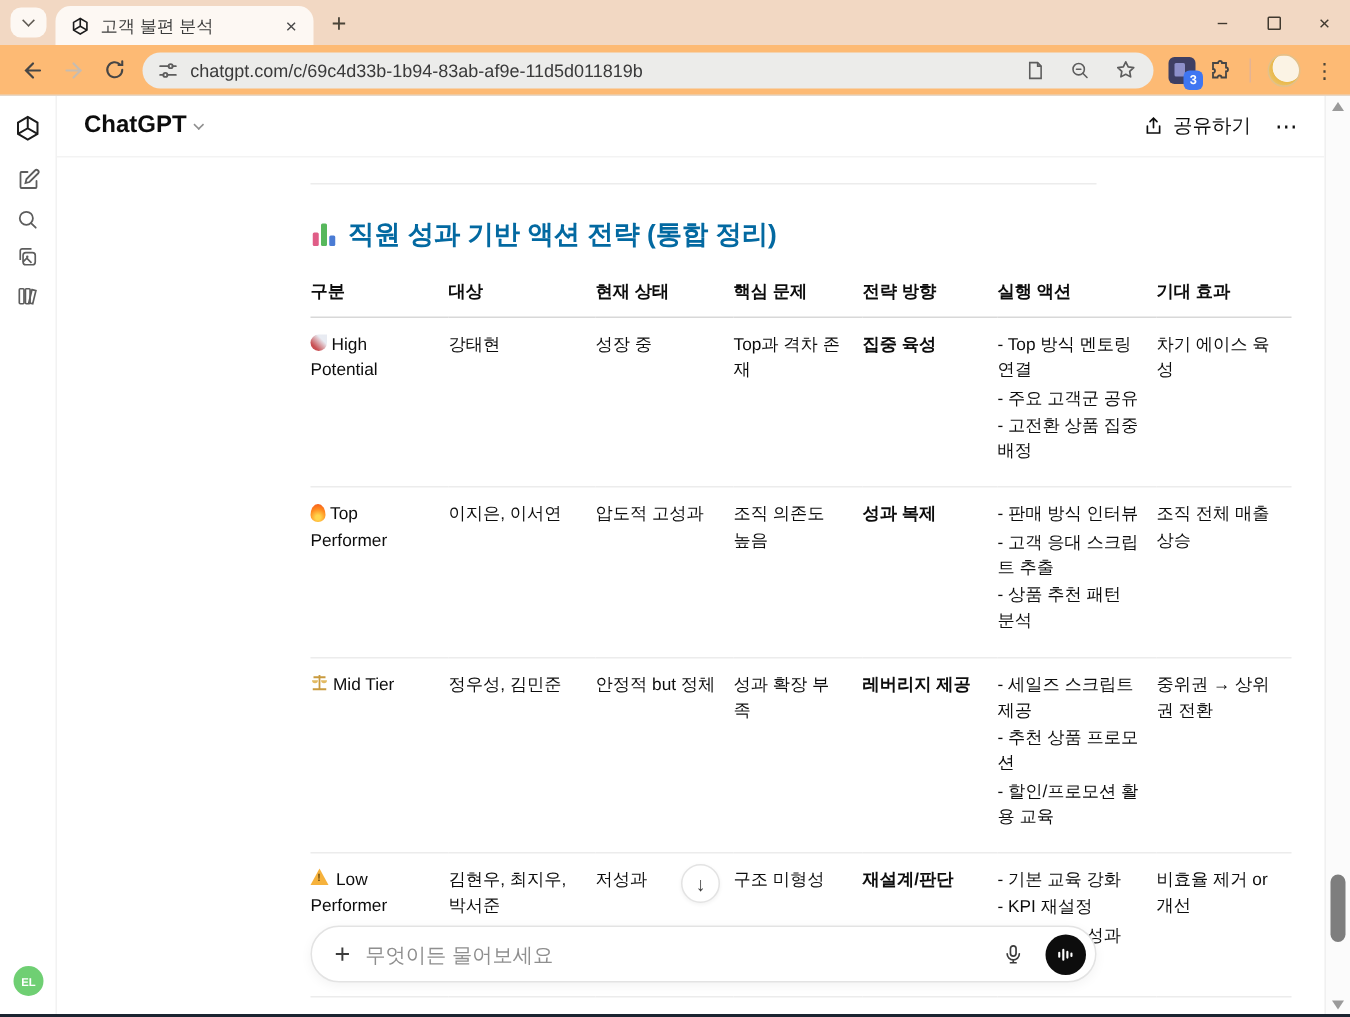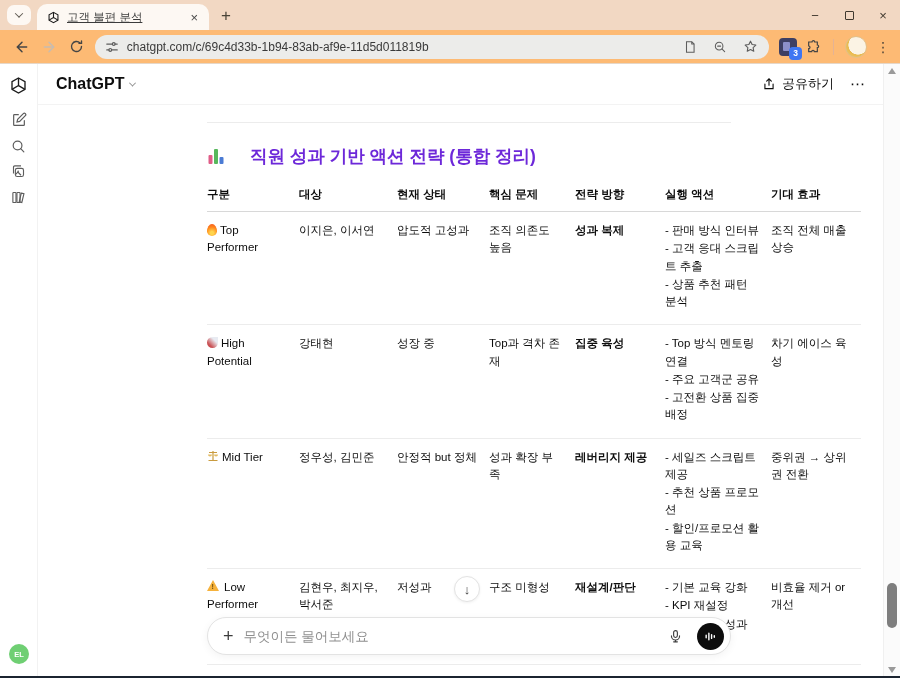--- a/index.html
+++ b/index.html
@@ -5,21 +5,21 @@
   * { margin:0; padding:0; box-sizing:border-box; }
   html,body { width:900px; height:678px; }
   body { font-family:"Liberation Sans", sans-serif; background:#fff; }
   .window { position:relative; width:900px; height:678px; overflow:hidden; background:#fff; }
 
   
   .tabstrip { position:absolute; top:0; left:0; right:0; height:30px; background:#f2d8c3; display:flex; align-items:center; }
   .tab-search { width:24px; height:20px; margin-left:7px; background:#fdf8f3; border-radius:7px; display:flex; align-items:center; justify-content:center; }
   .chev { width:6px; height:6px; border-right:1.6px solid #5f5a52; border-bottom:1.6px solid #5f5a52; transform:rotate(45deg) translate(-1px,-1px); display:inline-block; }
   .tab { margin-left:6px; margin-top:4px; width:172px; height:26px; background:#fdf8f3; border-radius:10px 10px 0 0; display:flex; align-items:center; padding:0 8px 0 10px; gap:7px; }
-  .tab-title { flex:1; font-size:11.5px; color:#3c3c3c; white-space:nowrap; overflow:hidden;text-decoration:underline; }
+  .tab-title { flex:1; font-size:11.5px; color:#3c3c3c; white-space:nowrap; overflow:hidden; }
   .tab-close { font-size:13px; color:#4a4a4a; line-height:1; padding:1px 3px; border-radius:4px; }
   .new-tab { font-size:17px; color:#4a4438; margin-left:12px; line-height:1; }
   .win-controls { margin-left:auto; display:flex; height:30px; }
   .win-btn { width:34px; display:flex; align-items:center; justify-content:center; font-size:13px; color:#40392f; }
   .max-box { width:9px; height:9px; border:1.3px solid #40392f; border-radius:1px; }
 
   .toolbar { position:absolute; top:30px; left:0; right:0; height:34px; background:#fdba74; border-bottom:1px solid #e6d7c8; display:flex; align-items:center; padding:0 10px 0 8px; }
   .nav-ic { width:28px; height:28px; display:flex; align-items:center; justify-content:center; }
   .urlbar { margin-left:4px; width:684px; height:24px; background:#ececea; border-radius:13px; display:flex; align-items:center; padding:0 8px 0 10px; gap:8px; }
   .url-text { flex:1; font-size:12px; color:#3a3a3a; white-space:nowrap; overflow:hidden; }
@@ -43,21 +43,21 @@
   .brand { display:flex; align-items:center; gap:6px; font-size:16px; font-weight:600; color:#0d0d0d; }
   .brand .chev { border-color:#8f8f8f; width:5px; height:5px; }
   .header-right { margin-left:auto; display:flex; align-items:center; gap:16px; }
   .share-btn { display:flex; align-items:center; gap:6px; font-size:13px; color:#0d0d0d; }
   .more-btn { font-size:15px; color:#0d0d0d; }
 
   .content { position:absolute; top:41px; left:169px; width:654px; }
   .intro { margin-top:13px; width:524px; font-size:13.5px; color:#0d0d0d; line-height:1.5; }
   .blue-dot { display:inline-block; width:13px; height:13px; border-radius:50%; vertical-align:-2px; background:radial-gradient(circle at 35% 30%, #80a0ec 10%, #4b6fd1 65%, #3a58ac); }
   .rule { margin-top:17px; width:524px; border:none; border-top:1px solid #ececec; }
-  .doc-h2 { margin-top:21px; font-size:17.5px; font-weight:700; color:#6d28d9; display:flex; align-items:center; gap:25px; }
+  .doc-h2 { margin-top:21px; font-size:17.5px; font-weight:700; color:#0369a1; display:flex; align-items:center; gap:7px; }
 
   table.strategy { margin-top:13px; width:654px; border-collapse:collapse; table-layout:fixed; font-size:11.5px; color:#0d0d0d; }
   table.strategy th { text-align:left; font-weight:700; padding:6px 10px 9px 0; border-bottom:1px solid #d8d8d8; }
   table.strategy td { vertical-align:top; padding:10px 12px 13px 0; border-bottom:1px solid #ececec; line-height:1.5; }
   td.c-strategy { font-weight:700; }
   .c-actions div { margin-bottom:1px; }
 
   .fire-icon { display:inline-block; width:10px; height:12px; margin-right:3px; vertical-align:-2px; background:radial-gradient(circle at 50% 75%, #ffd54d 15%, #ff8a1e 55%, #f4511e); border-radius:50% 50% 50% 50% / 62% 62% 40% 40%; }
   .rocket-icon { display:inline-block; width:11px; height:11px; margin-right:3px; vertical-align:-1px; background:linear-gradient(45deg, #c94f52 25%, #e8ebf2 70%); border-radius:50% 0 50% 50%; }
   .scales-icon { display:inline-block; margin-right:3px; vertical-align:-1px; }
@@ -261,44 +261,44 @@
               <th>대상</th>
               <th>현재 상태</th>
               <th>핵심 문제</th>
               <th>전략 방향</th>
               <th>실행 액션</th>
               <th>기대 효과</th>
             </tr>
           </thead>
           <tbody>
             <tr>
+              <td><span class="rocket-icon"></span><span>High Potential</span></td>
+              <td>강태현</td>
+              <td>성장 중</td>
+              <td>Top과 격차 존재</td>
+              <td class="c-strategy">집중 육성</td>
+              <td class="c-actions">
+                <div>- Top 방식 멘토링 연결</div>
+                <div>- 주요 고객군 공유</div>
+                <div>- 고전환 상품 집중 배정</div>
+              </td>
+              <td>차기 에이스 육성</td>
+            </tr>
+            <tr>
               <td><span class="fire-icon"></span><span>Top Performer</span></td>
               <td>이지은, 이서연</td>
               <td>압도적 고성과</td>
               <td>조직 의존도 높음</td>
               <td class="c-strategy">성과 복제</td>
               <td class="c-actions">
                 <div>- 판매 방식 인터뷰</div>
                 <div>- 고객 응대 스크립트 추출</div>
                 <div>- 상품 추천 패턴 분석</div>
               </td>
               <td>조직 전체 매출 상승</td>
-            </tr>
-            <tr>
-              <td><span class="rocket-icon"></span><span>High Potential</span></td>
-              <td>강태현</td>
-              <td>성장 중</td>
-              <td>Top과 격차 존재</td>
-              <td class="c-strategy">집중 육성</td>
-              <td class="c-actions">
-                <div>- Top 방식 멘토링 연결</div>
-                <div>- 주요 고객군 공유</div>
-                <div>- 고전환 상품 집중 배정</div>
-              </td>
-              <td>차기 에이스 육성</td>
             </tr>
             <tr>
               <td><span class="scales-icon"><svg width="12" height="12" viewBox="0 0 12 12" fill="none" stroke="#c99b3f" stroke-width="1.2">
                       <path d="M6 1v9M2 2.5h8M1.5 10.5h9"></path>
                       <path d="M1 4.5a2 2 0 0 0 4 0zM7 4.5a2 2 0 0 0 4 0z" fill="#e3bb63" stroke="none"></path>
                     </svg></span><span>Mid Tier</span></td>
               <td>정우성, 김민준</td>
               <td>안정적 but 정체</td>
               <td>성과 확장 부족</td>
               <td class="c-strategy">레버리지 제공</td>

